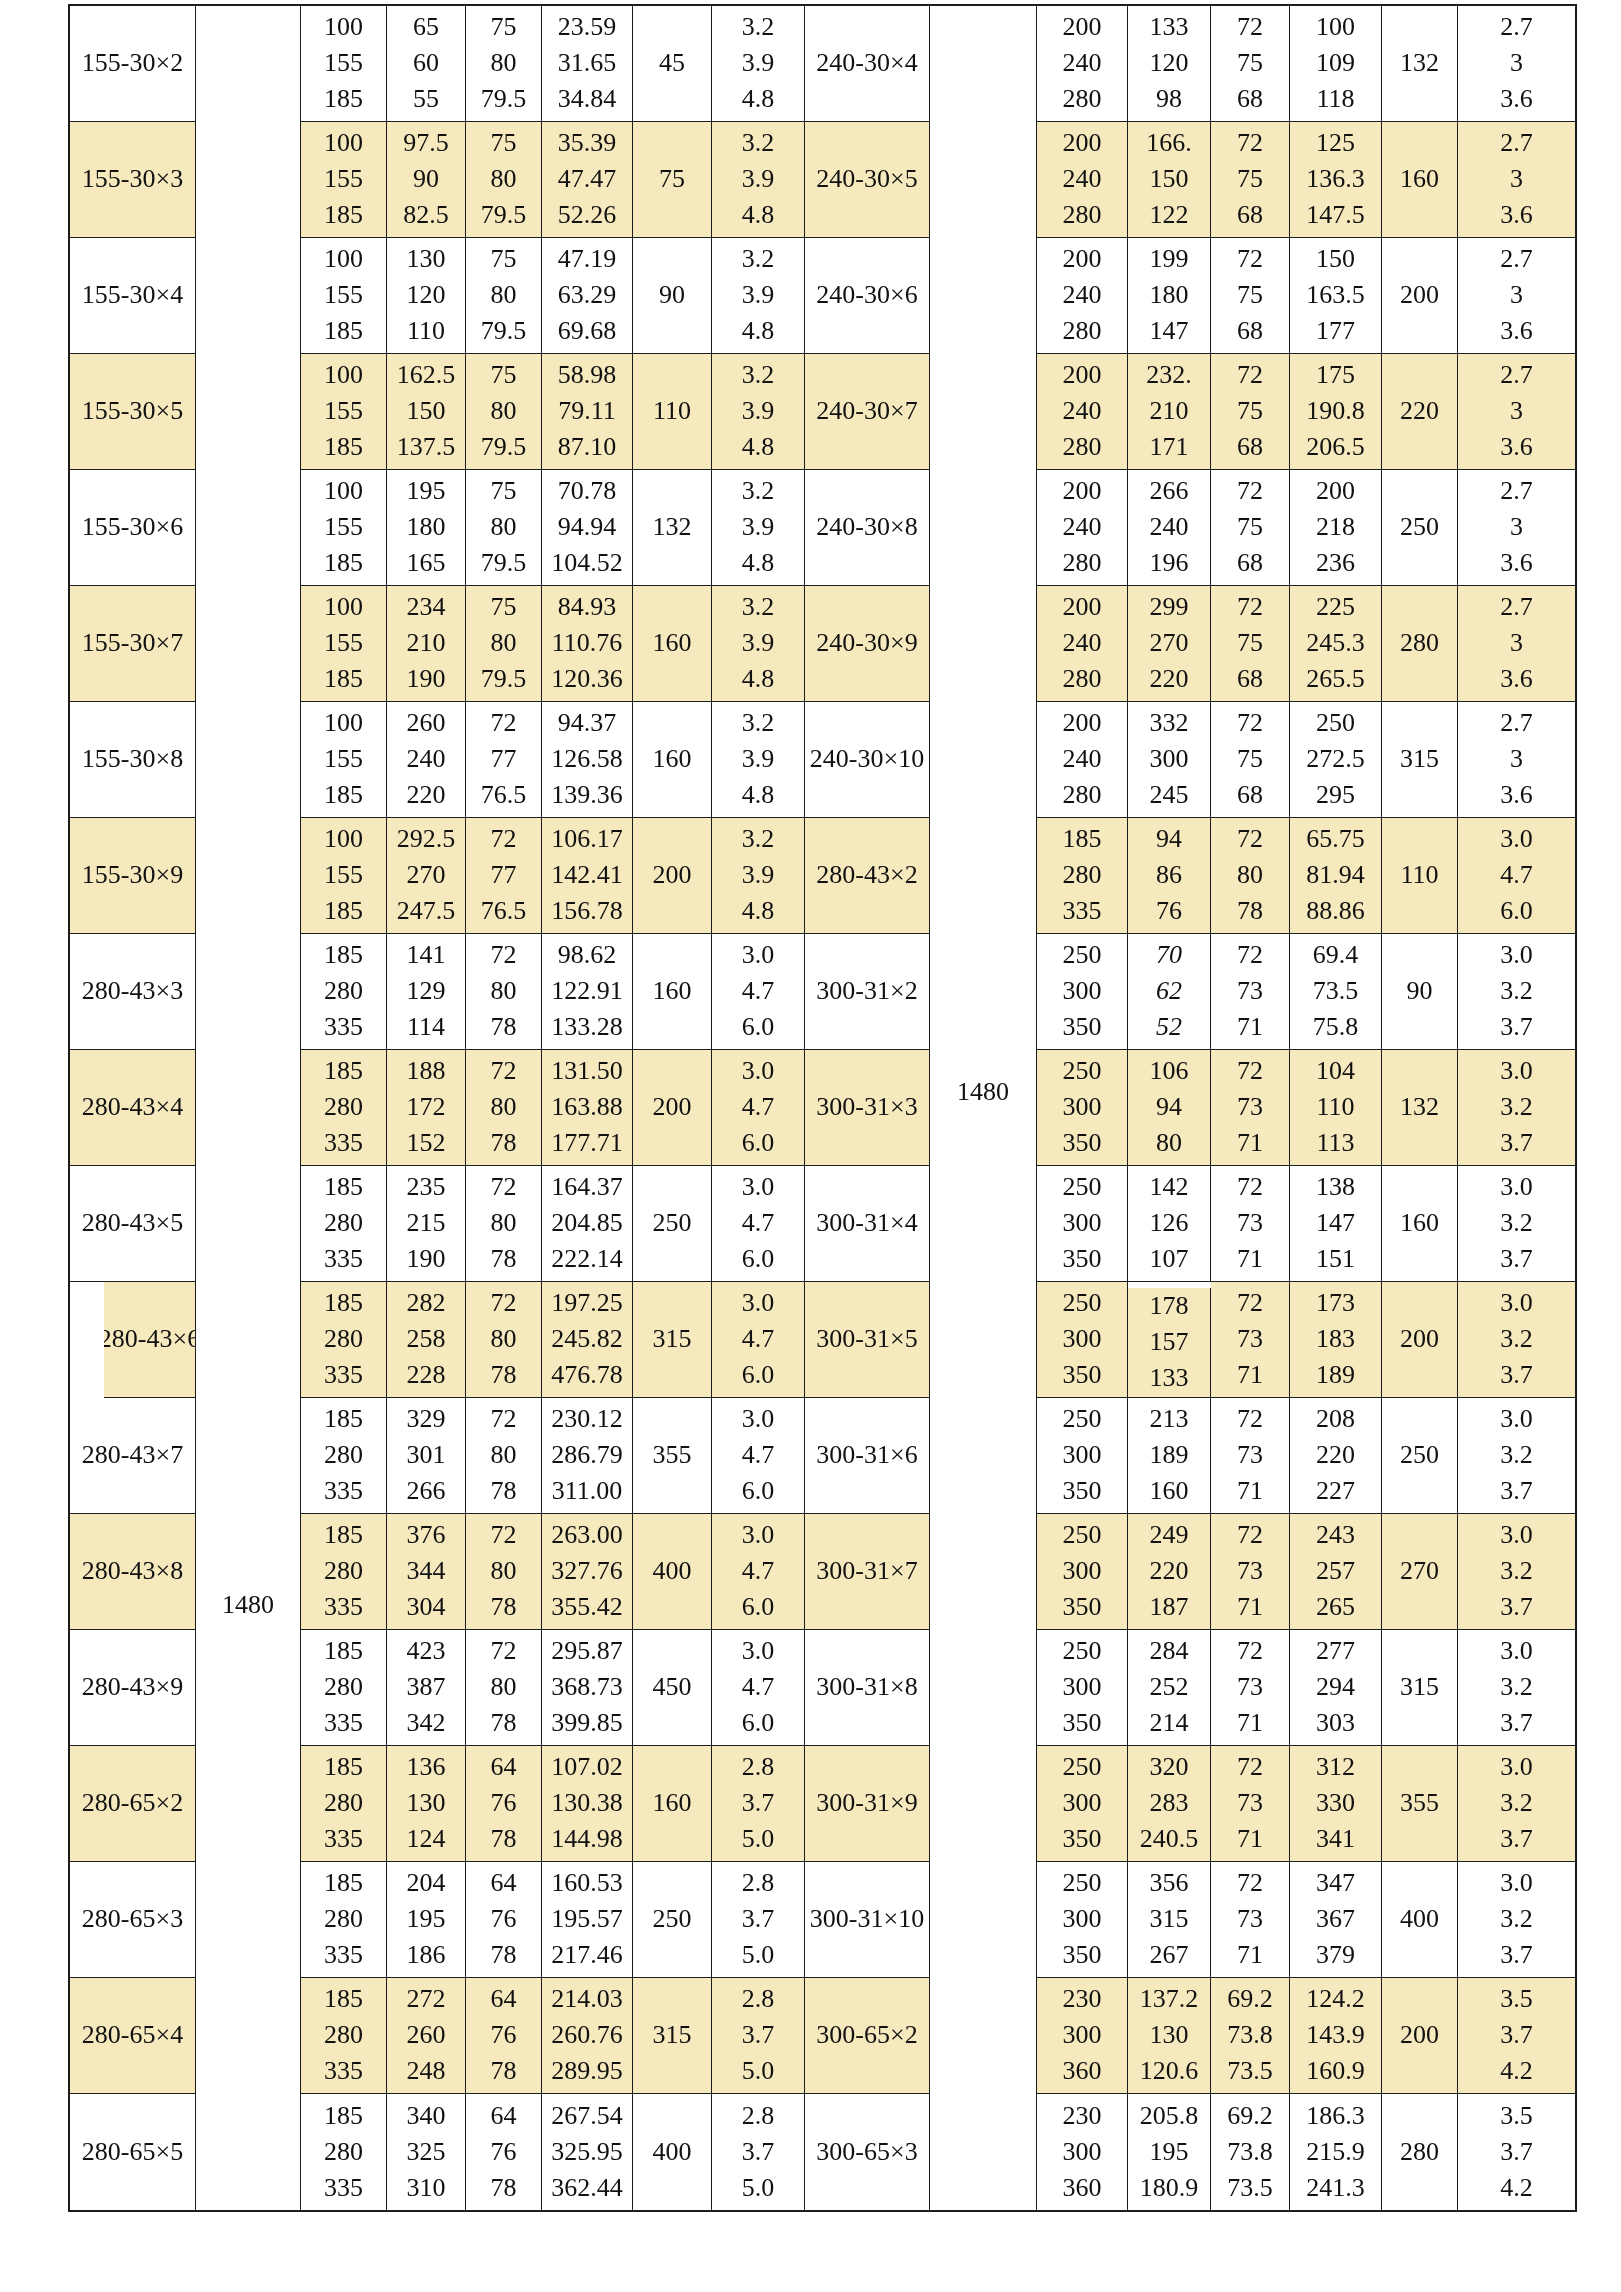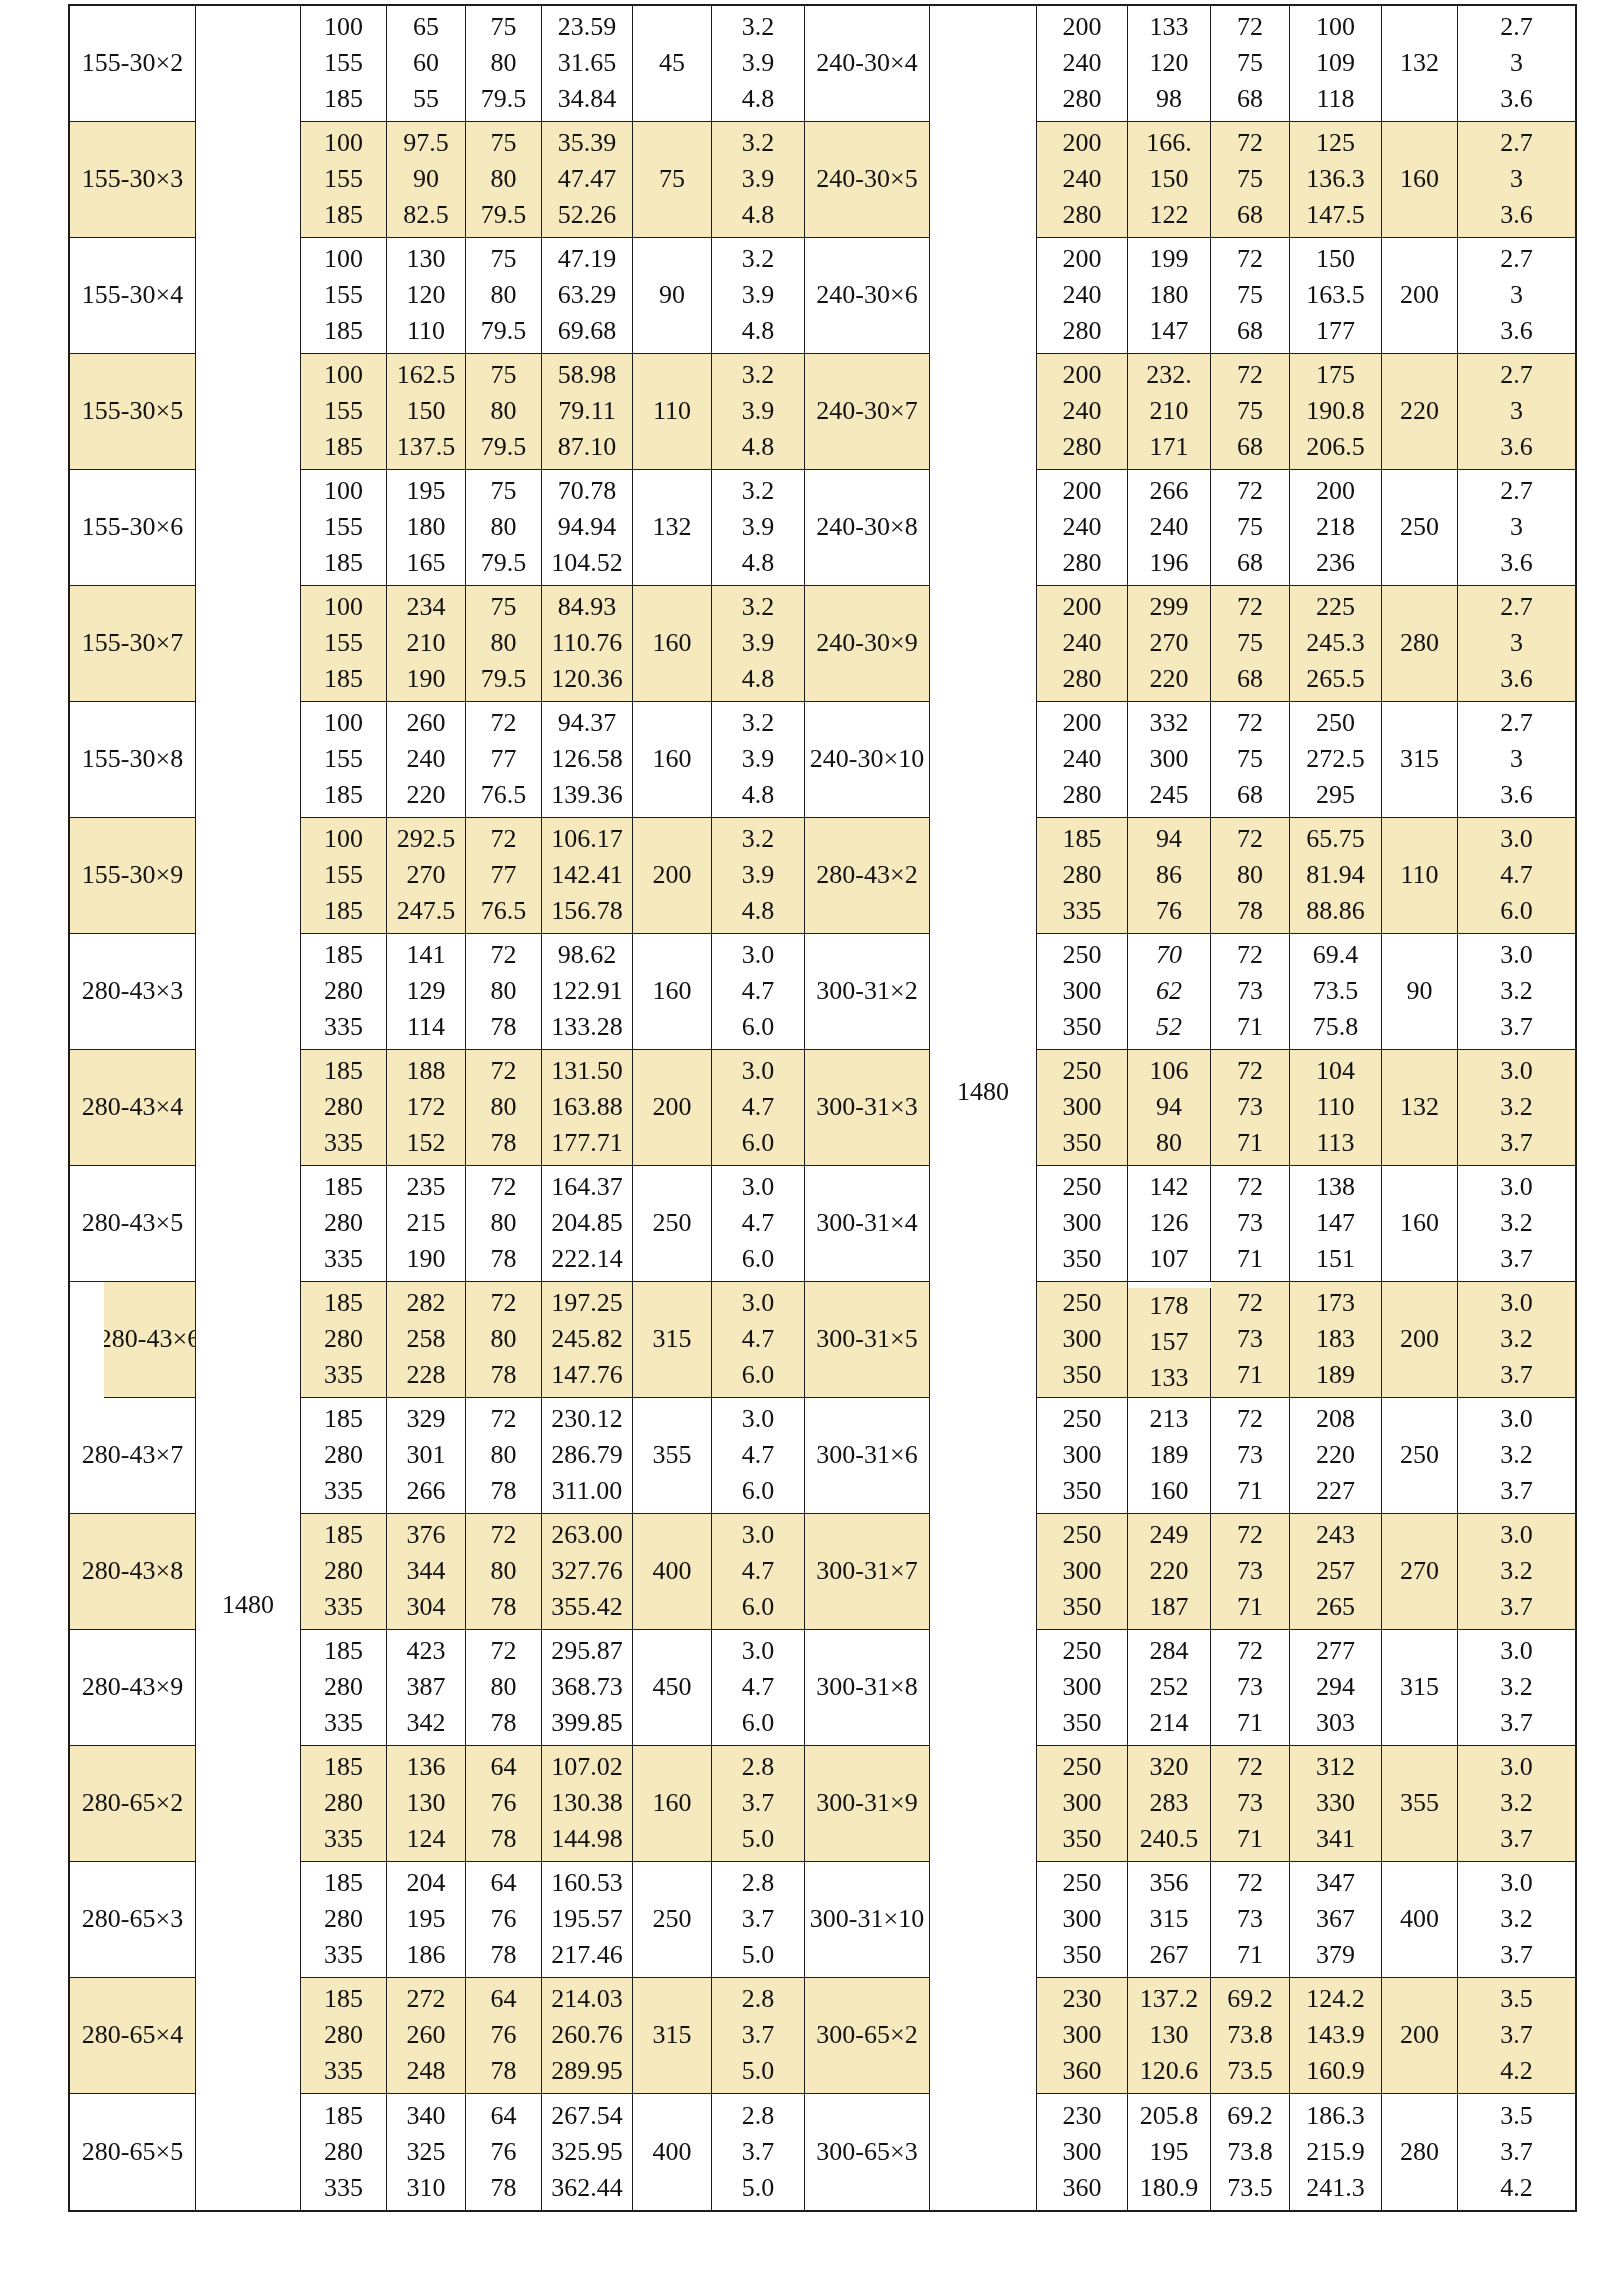--- a/index.html
+++ b/index.html
@@ -754,21 +754,21 @@
       <div>228</div>
     </div>
     <div class="cell stripe" style="grid-area: 12 / 5;">
       <div>72</div>
       <div>80</div>
       <div>78</div>
     </div>
     <div class="cell stripe" style="grid-area: 12 / 6;">
       <div>197.25</div>
       <div>245.82</div>
-      <div>147.76</div>
+      <div>476.78</div>
     </div>
     <div class="cell stripe" style="grid-area: 12 / 7;">
       <div>315</div>
     </div>
     <div class="cell stripe" style="grid-area: 12 / 8;">
       <div>3.0</div>
       <div>4.7</div>
       <div>6.0</div>
     </div>
     <div class="cell stripe" style="grid-area: 12 / 9;">

